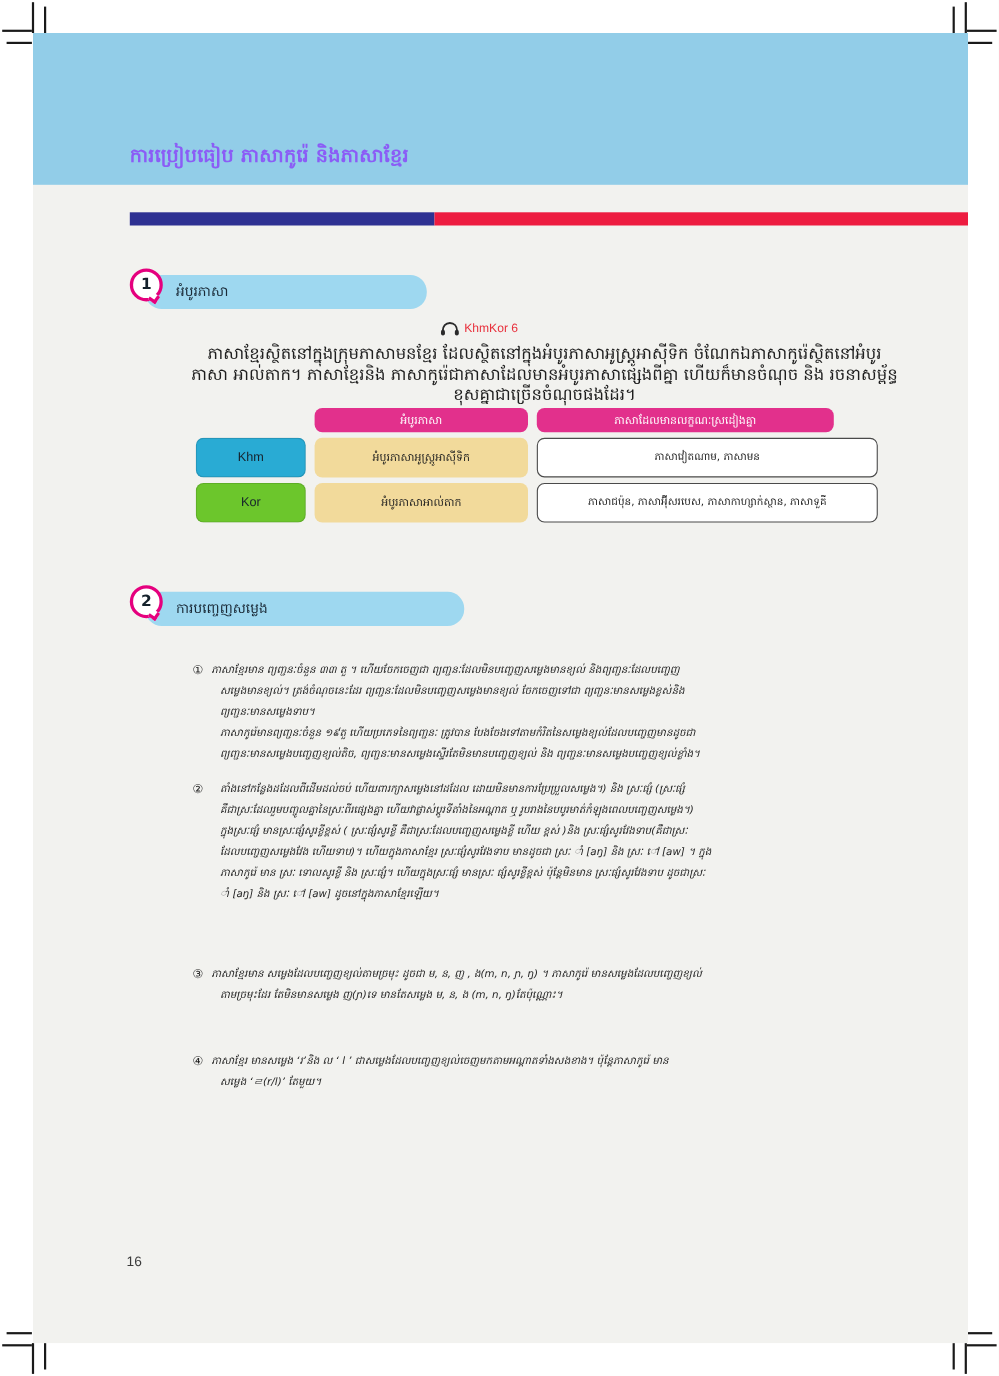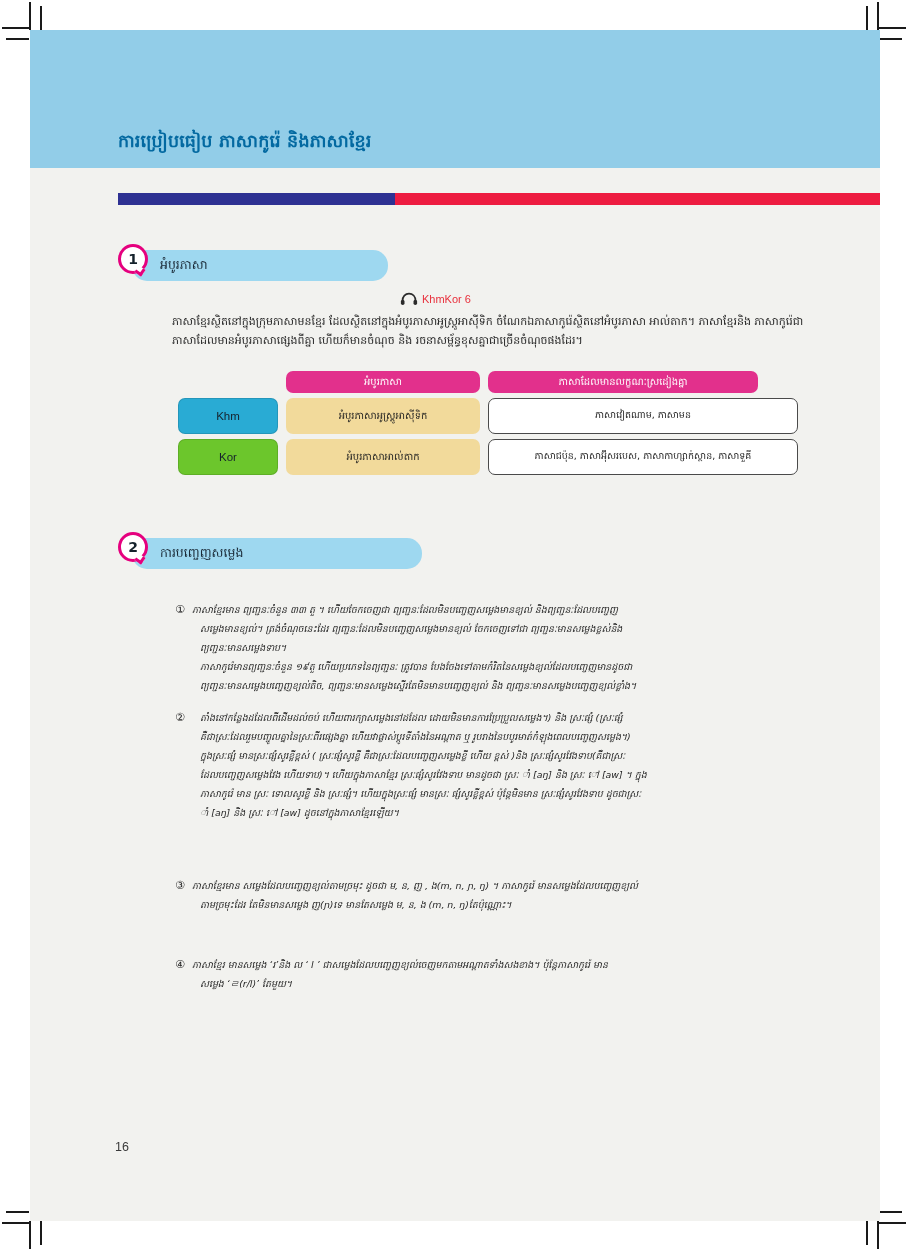--- a/index.html
+++ b/index.html
@@ -36,21 +36,21 @@
     width: 850px;
     height: 138px;
     background: #92cde8;
   }
   .header-title {
     position: absolute;
     left: 88px;
     top: 100px;
     font-size: 17.5px;
     font-weight: bold;
-    color: #0369a1;
+    color: #8b5cf6;
     letter-spacing: 0.2px;
     white-space: nowrap;
   }
   .rule-navy {
     position: absolute;
     left: 88px;
     top: 163px;
     width: 277px;
     height: 12px;
     background: #2e3192;
@@ -126,23 +126,24 @@
     color: #e8303c;
     font-family: "Liberation Sans", sans-serif;
   }
 
   
   .intro {
     position: absolute;
     left: 142px;
     top: 282px;
     width: 646px;
-    font-size: 11px;
+    font-size: 15px;
     line-height: 19px;
     color: #1e1e1e;
+    text-align: center;
   }
 
   
   .tbl {
     position: absolute;
     left: 148px;
     top: 341px;
     width: 630px;
   }
   .tbl-row { display: flex; gap: 8px; margin-bottom: 5px; }

